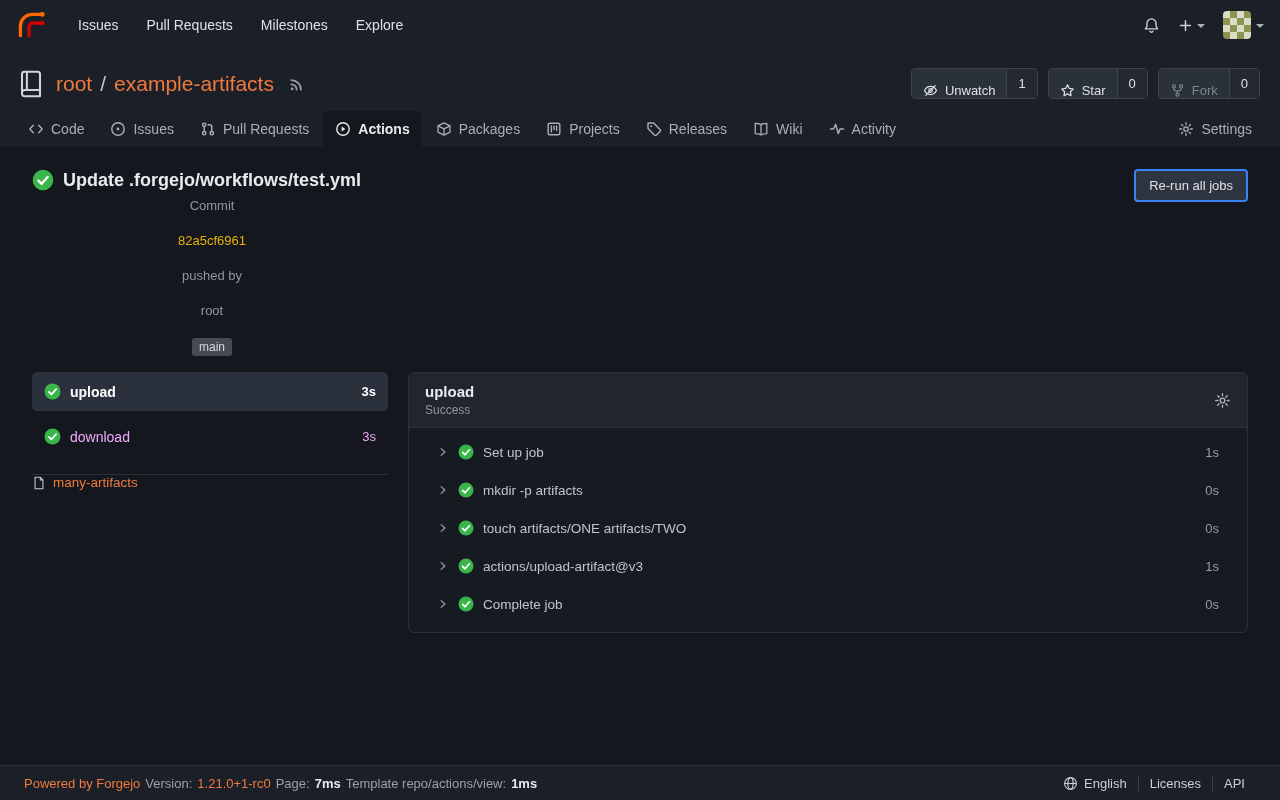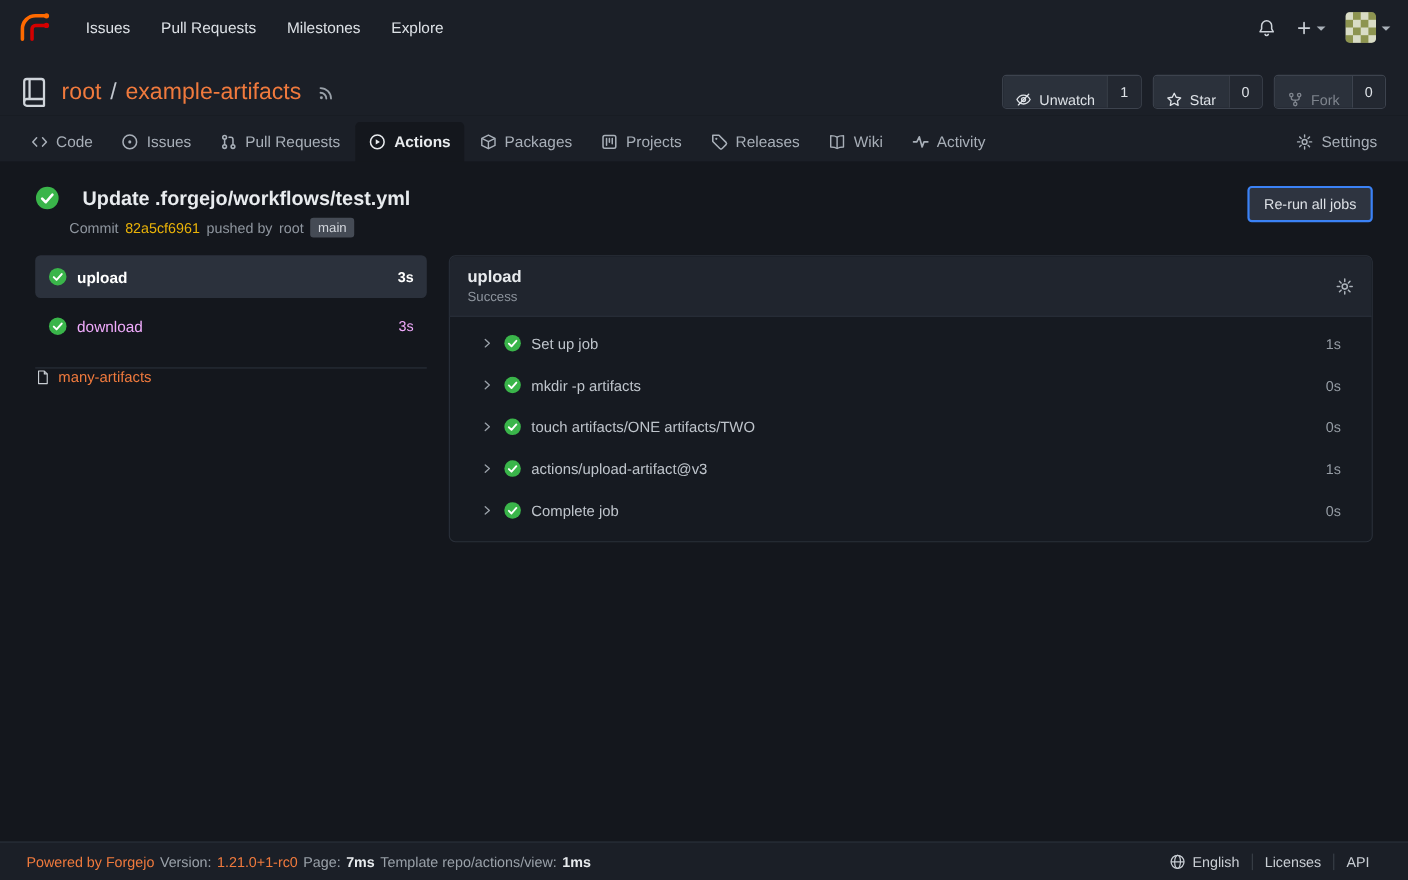--- a/index.html
+++ b/index.html
@@ -74,23 +74,23 @@
     display:flex;align-items:center;gap:7px;
     padding:10px 12px;font-size:14px;color:#a8afb8;
     border-radius:4px 4px 0 0;
   }
   .tab.active{background:var(--bg-body);color:var(--text-bright);font-weight:700;}
   .tab-settings{margin-left:auto;}
 
   
   main{flex:1;padding:22px 32px 0;background:var(--bg-body);overflow:hidden;}
   .run-header{display:flex;align-items:flex-start;justify-content:space-between;margin-bottom:16px;}
-  .run-title-row{display:flex;align-items:center;gap:21px;}
+  .run-title-row{display:flex;align-items:center;gap:9px;}
   .run-title-row h1{margin:0;font-size:18px;font-weight:700;color:var(--text-bright);}
-  .commit-line{margin:7px 0 0 31px;font-size:13px;color:var(--text-muted);display:flex;align-items:center;gap:6px;}
+  .commit-line{margin:7px 0 0 31px;font-size:13px;color:var(--text-muted);display:flex;align-items:center;gap:20px;flex-direction:column;}
   .commit-line .sha{color:#eab308;}
   .branch-badge{background:#454b55;color:#d3d7dd;font-size:12px;padding:2px 7px;border-radius:3px;}
   .rerun-btn{
     background:#2e3440;border:2px solid #3b82f6;border-radius:4px;
     color:#dde1e6;font-size:13px;padding:7px 13px;
     font-family:inherit;cursor:pointer;
   }
 
   .run-body{display:flex;gap:20px;align-items:flex-start;}
   .left-col{width:356px;flex:none;}

